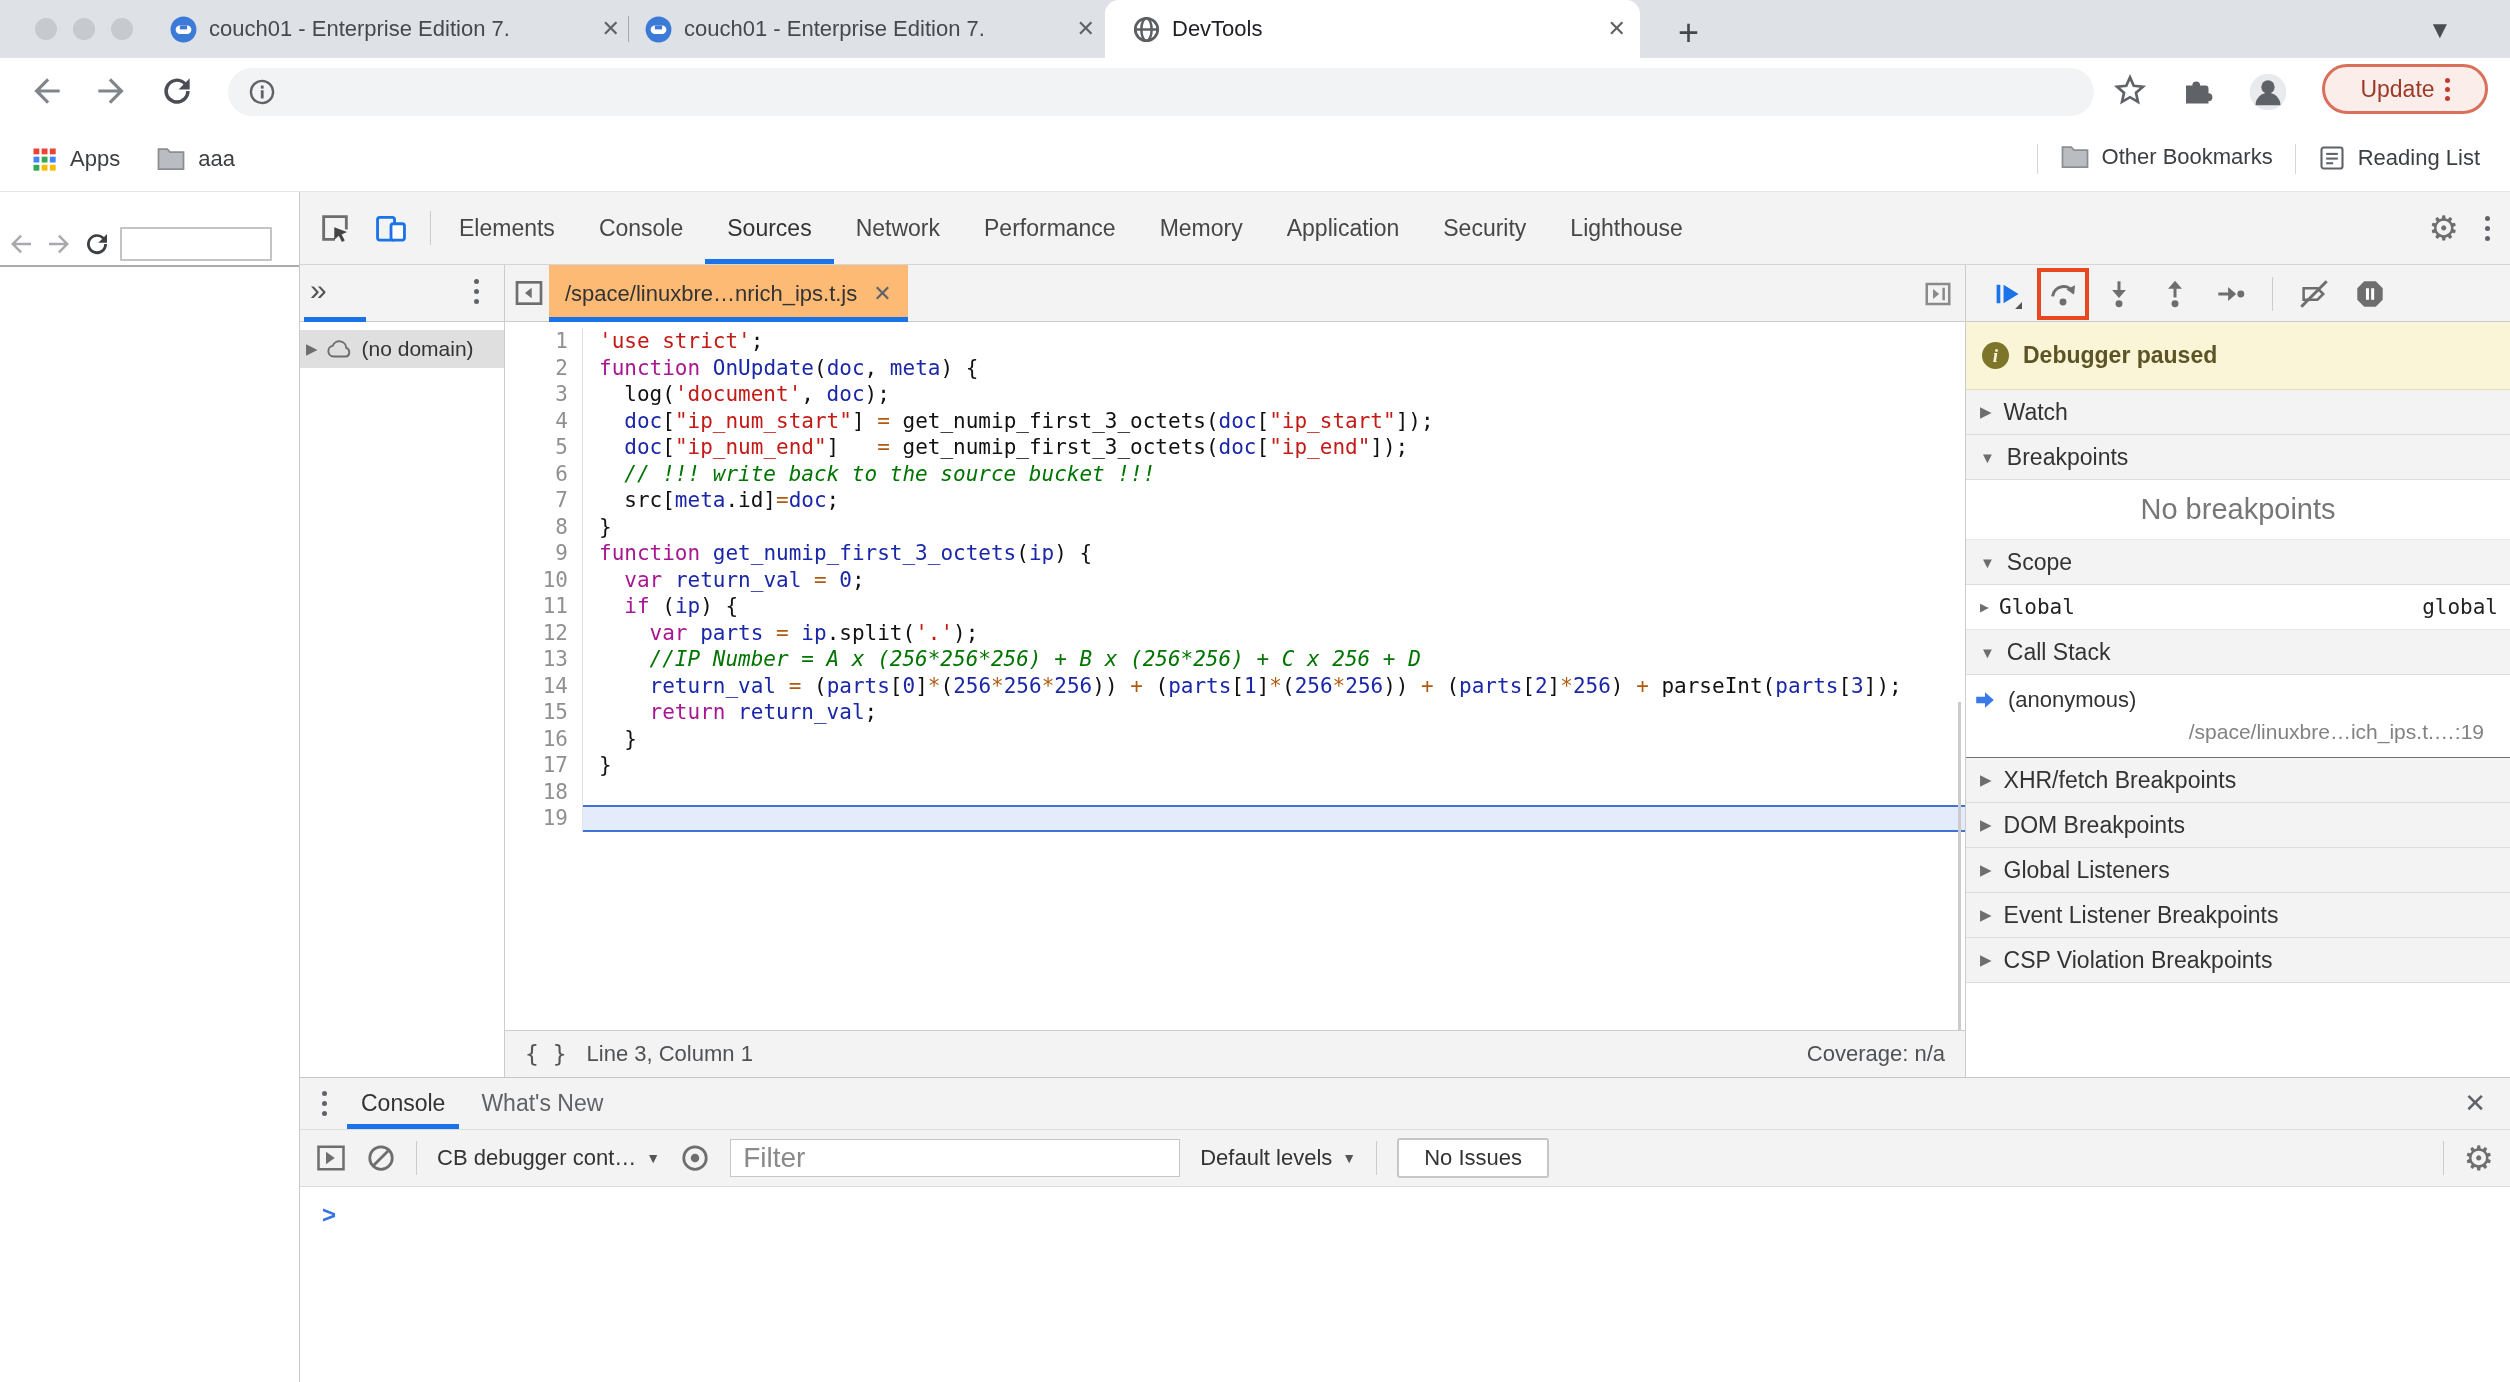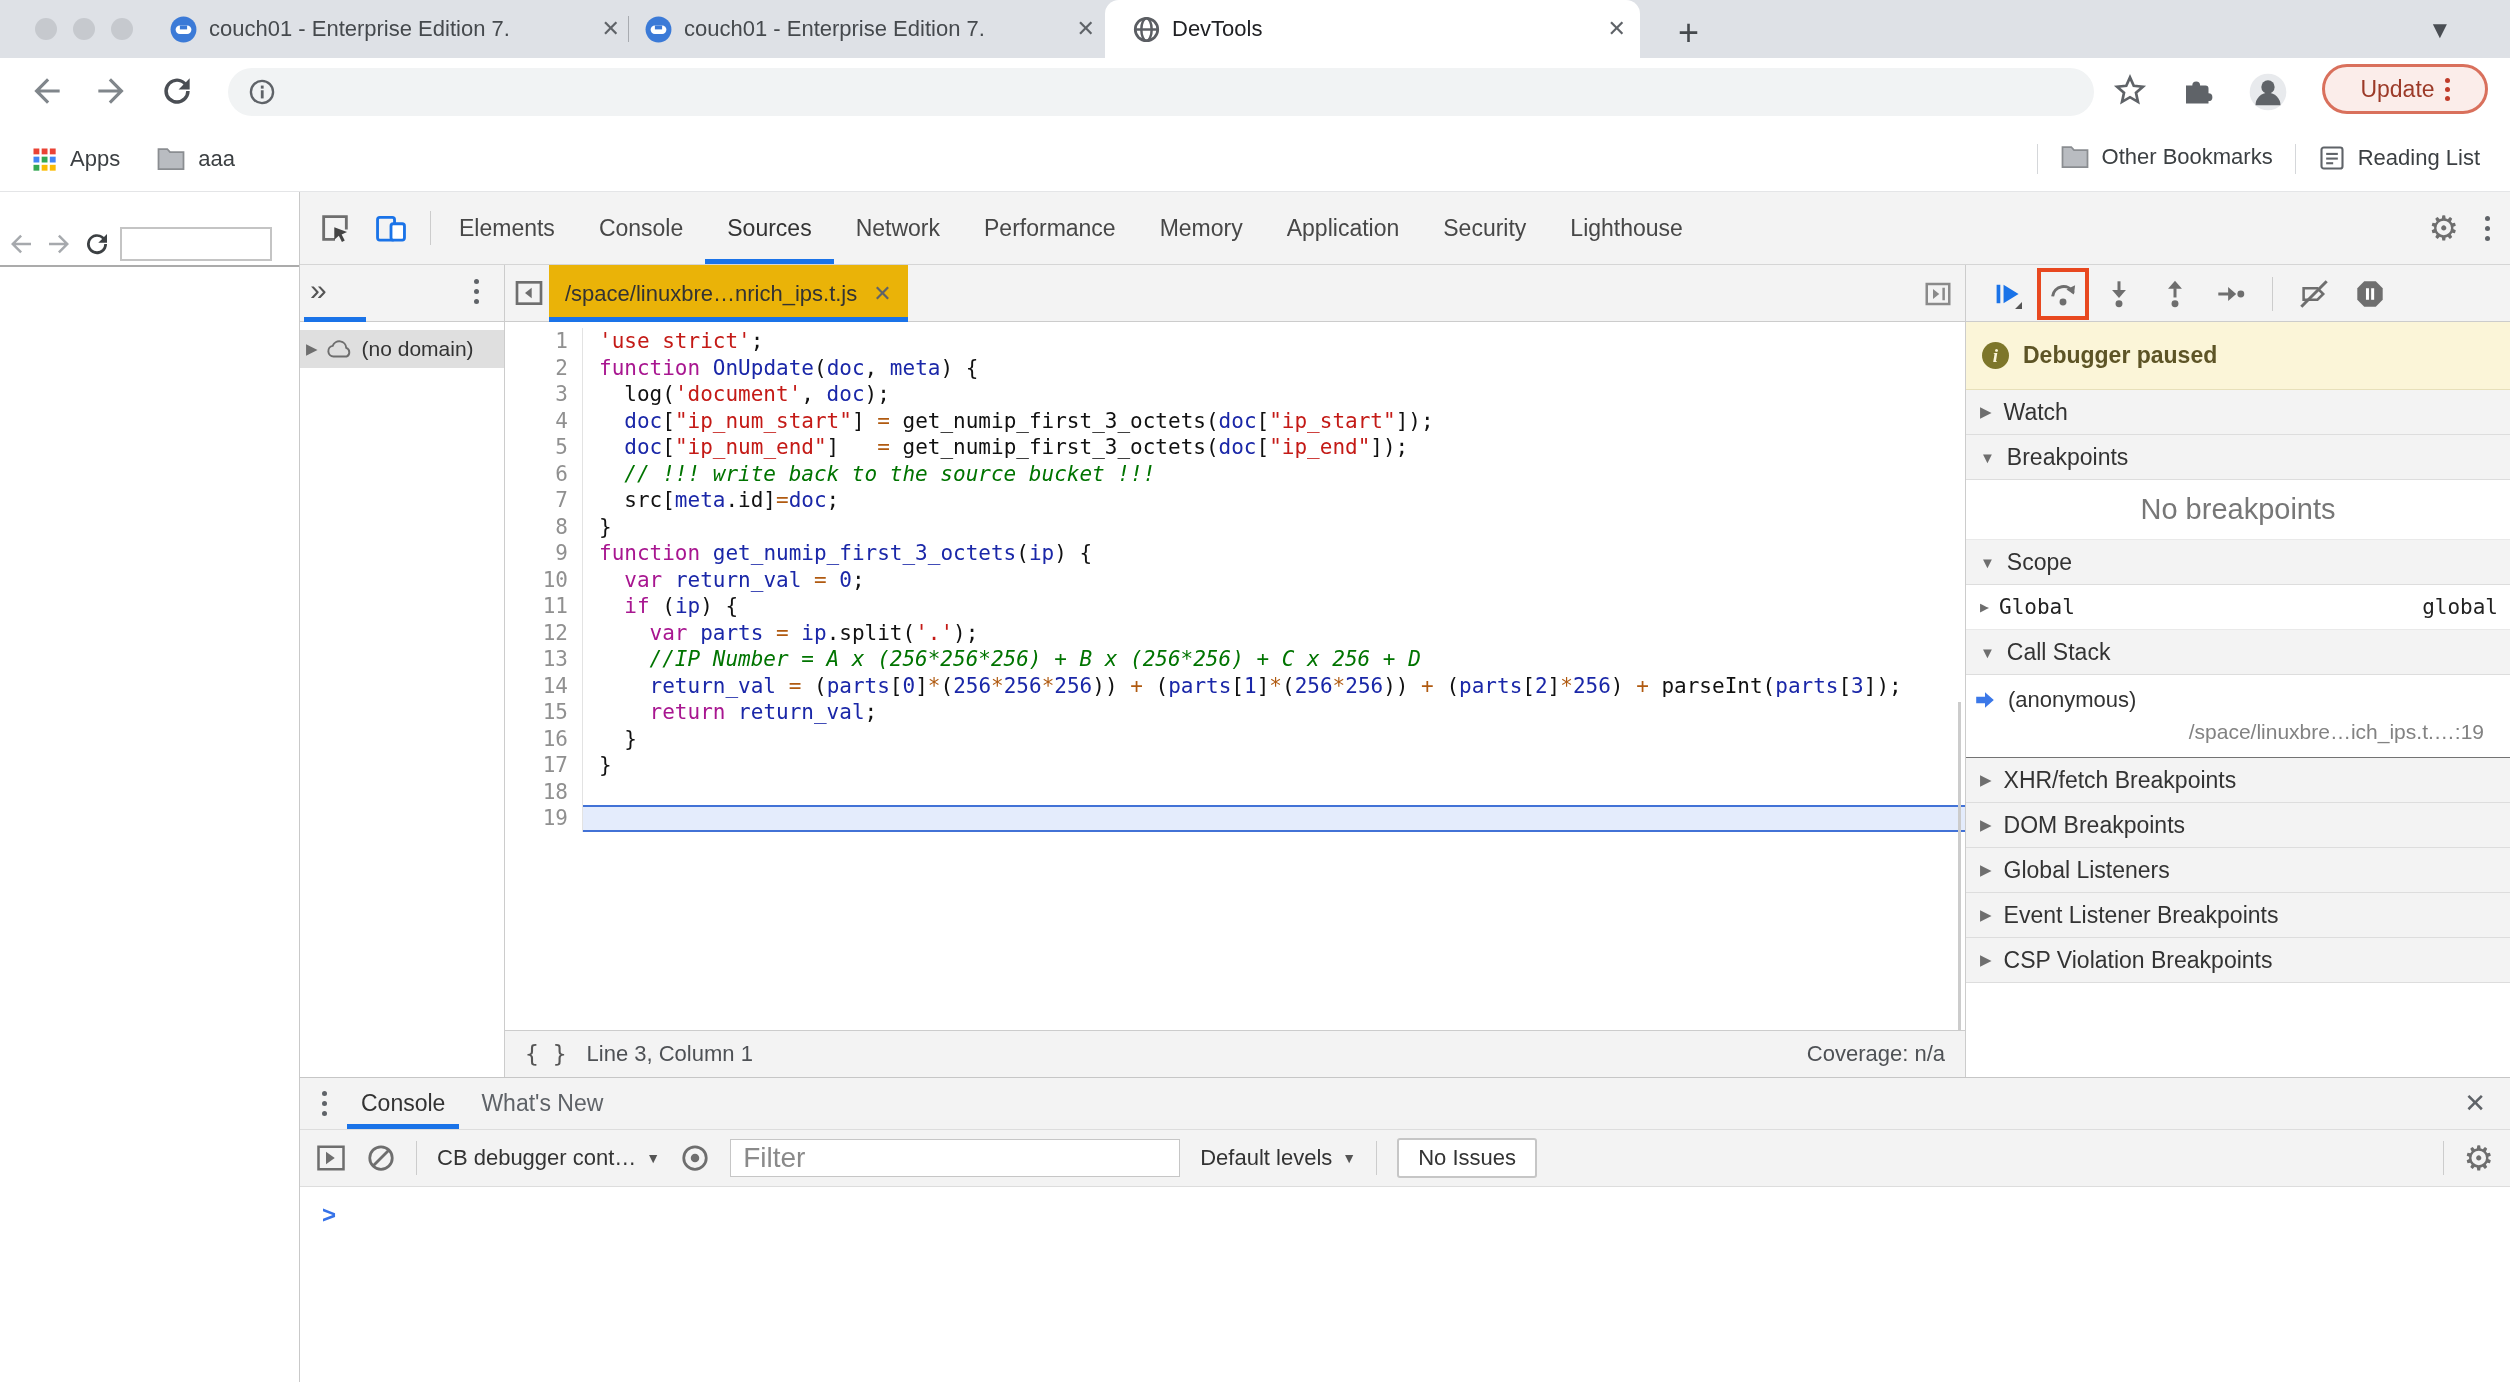--- a/index.html
+++ b/index.html
@@ -64,21 +64,21 @@
 
   
   #dt-strip { position:absolute; left:0; top:73px; width:2210px; height:57px; border-bottom:1px solid #ccc; }
   .nav-mini { position:absolute; left:0; top:0; width:205px; height:57px; }
   .chevrons { position:absolute; left:10px; top:8px; font-size:30px; color:#555; }
   .chev-underline { position:absolute; left:4px; bottom:0; width:62px; height:5px; background:#1a73e8; }
   .nav-dots { position:absolute; right:26px; top:14px; }
   .nm-div { position:absolute; right:0; top:0; width:1px; height:57px; background:#ccc; }
   .ed-strip { position:absolute; left:205px; top:0; width:1460px; height:57px; }
   .panelic { position:absolute; left:8px; top:12px; }
-  .filetab { position:absolute; left:44px; top:0; height:57px; background:#eab308; display:flex; align-items:center;
+  .filetab { position:absolute; left:44px; top:0; height:57px; background:#fdba74; display:flex; align-items:center;
              padding:0 16px; gap:16px; font-size:22px; color:#333; }
   .filetab::after { content:""; position:absolute; left:0; right:0; bottom:0; height:5px; background:#1a73e8; }
   .ft-x { color:#5f6368; font-size:22px; }
   .ed-rightic { position:absolute; right:12px; top:14px; }
   .dbg-bar { position:absolute; left:1665px; top:0; width:545px; height:57px; border-left:1px solid #ccc;
              display:flex; align-items:center; gap:26px; padding-left:26px; }
   .annot { outline:4px solid #e8481f; outline-offset:7px; }
 
   
   #dt-main { position:absolute; left:0; top:130px; width:2210px; height:755px; }
@@ -123,21 +123,21 @@
   .drw-tab { height:51px; display:flex; align-items:center; padding:0 18px; font-size:23px; color:#5f6368; position:relative; }
   .drw-tab.active { color:#333; }
   .drw-tab.active::after { content:""; position:absolute; left:4px; right:4px; bottom:0; height:5px; background:#1a73e8; }
   #drawer-toolbar { height:58px; background:#f3f3f3; border-top:1px solid #ddd; border-bottom:1px solid #ddd;
                     display:flex; align-items:center; gap:20px; padding:0 16px; font-size:22px; color:#333; }
   .ctxsel { display:flex; align-items:center; gap:10px; }
   .selcaret { font-size:14px; color:#555; }
   #filterinput { width:450px; height:38px; border:1px solid #c6c6c6; background:#fff; font-size:28px; padding:0 12px;
                  font-family:"Liberation Sans",sans-serif; color:#333; }
   #filterinput::placeholder { color:#8a8a8a; }
-  #noissues { border:2px solid #c6c6c6; background:#fff; border-radius:3px; padding:5px 19px; font-size:22px; color:#333; }
+  #noissues { border:2px solid #c6c6c6; background:#fff; border-radius:3px; padding:5px 25px; font-size:22px; color:#333; }
   #drawer-body { position:relative; height:194px; background:#fff; }
   #prompt { position:absolute; left:22px; top:14px; color:#3672e8; font-size:24px; font-weight:bold; }
   .xclose { font-size:26px; color:#5f6368; }
   .gear { font-size:34px; color:#6e6e6e; line-height:1; }
   .dots3 { display:flex; flex-direction:column; gap:5px; }
   .dots3 i { width:5px; height:5px; border-radius:50%; background:#5f6368; }
 </style>
 </head>
 <body>
 

